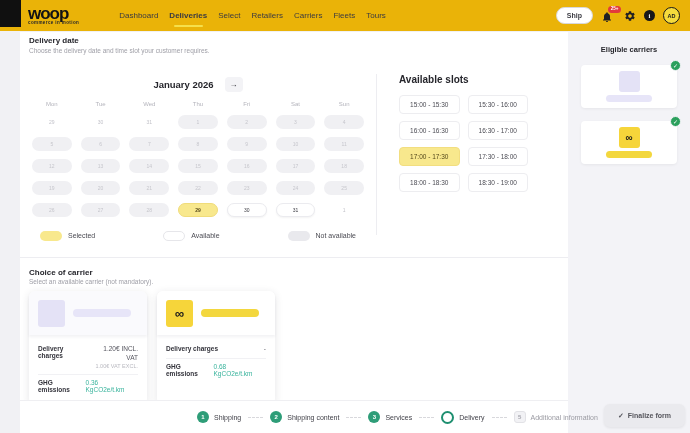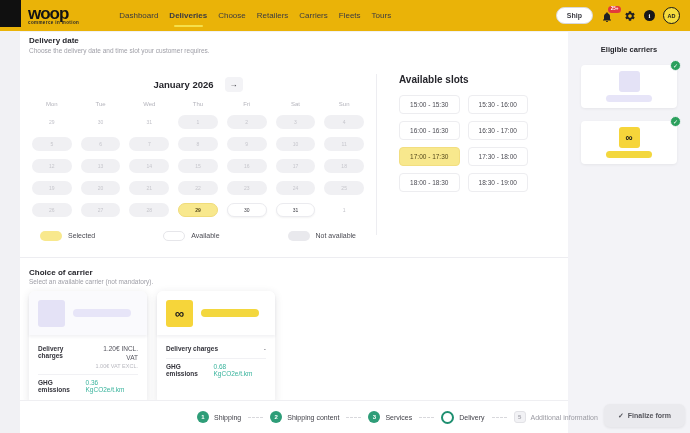--- a/index.html
+++ b/index.html
@@ -108,21 +108,21 @@
   <div class="corner-box"></div>
 
   <header class="topbar">
     <div class="logo">
       <div class="logo-word">woop</div>
       <div class="logo-tag">commerce in motion</div>
     </div>
     <nav class="nav">
         <div class="nav-item">Dashboard</div>
         <div class="nav-item active">Deliveries</div>
-        <div class="nav-item">Choose</div>
+        <div class="nav-item">Select</div>
         <div class="nav-item">Retailers</div>
         <div class="nav-item">Carriers</div>
         <div class="nav-item">Fleets</div>
         <div class="nav-item">Tours</div>
       </nav>
     <div class="top-right">
       <button class="ship-btn">Ship</button>
       <div class="bell-wrap">
         <svg viewBox="0 0 24 24" width="12" height="12">
             <path fill="#1f1f24" d="M12 22c1.1 0 2-.9 2-2h-4c0 1.1.9 2 2 2zm6-6v-5c0-3.07-1.63-5.64-4.5-6.32V4c0-.83-.67-1.5-1.5-1.5S10.5 3.17 10.5 4v.68C7.64 5.36 6 7.92 6 11v5l-2 2v1h16v-1l-2-2z"></path>

